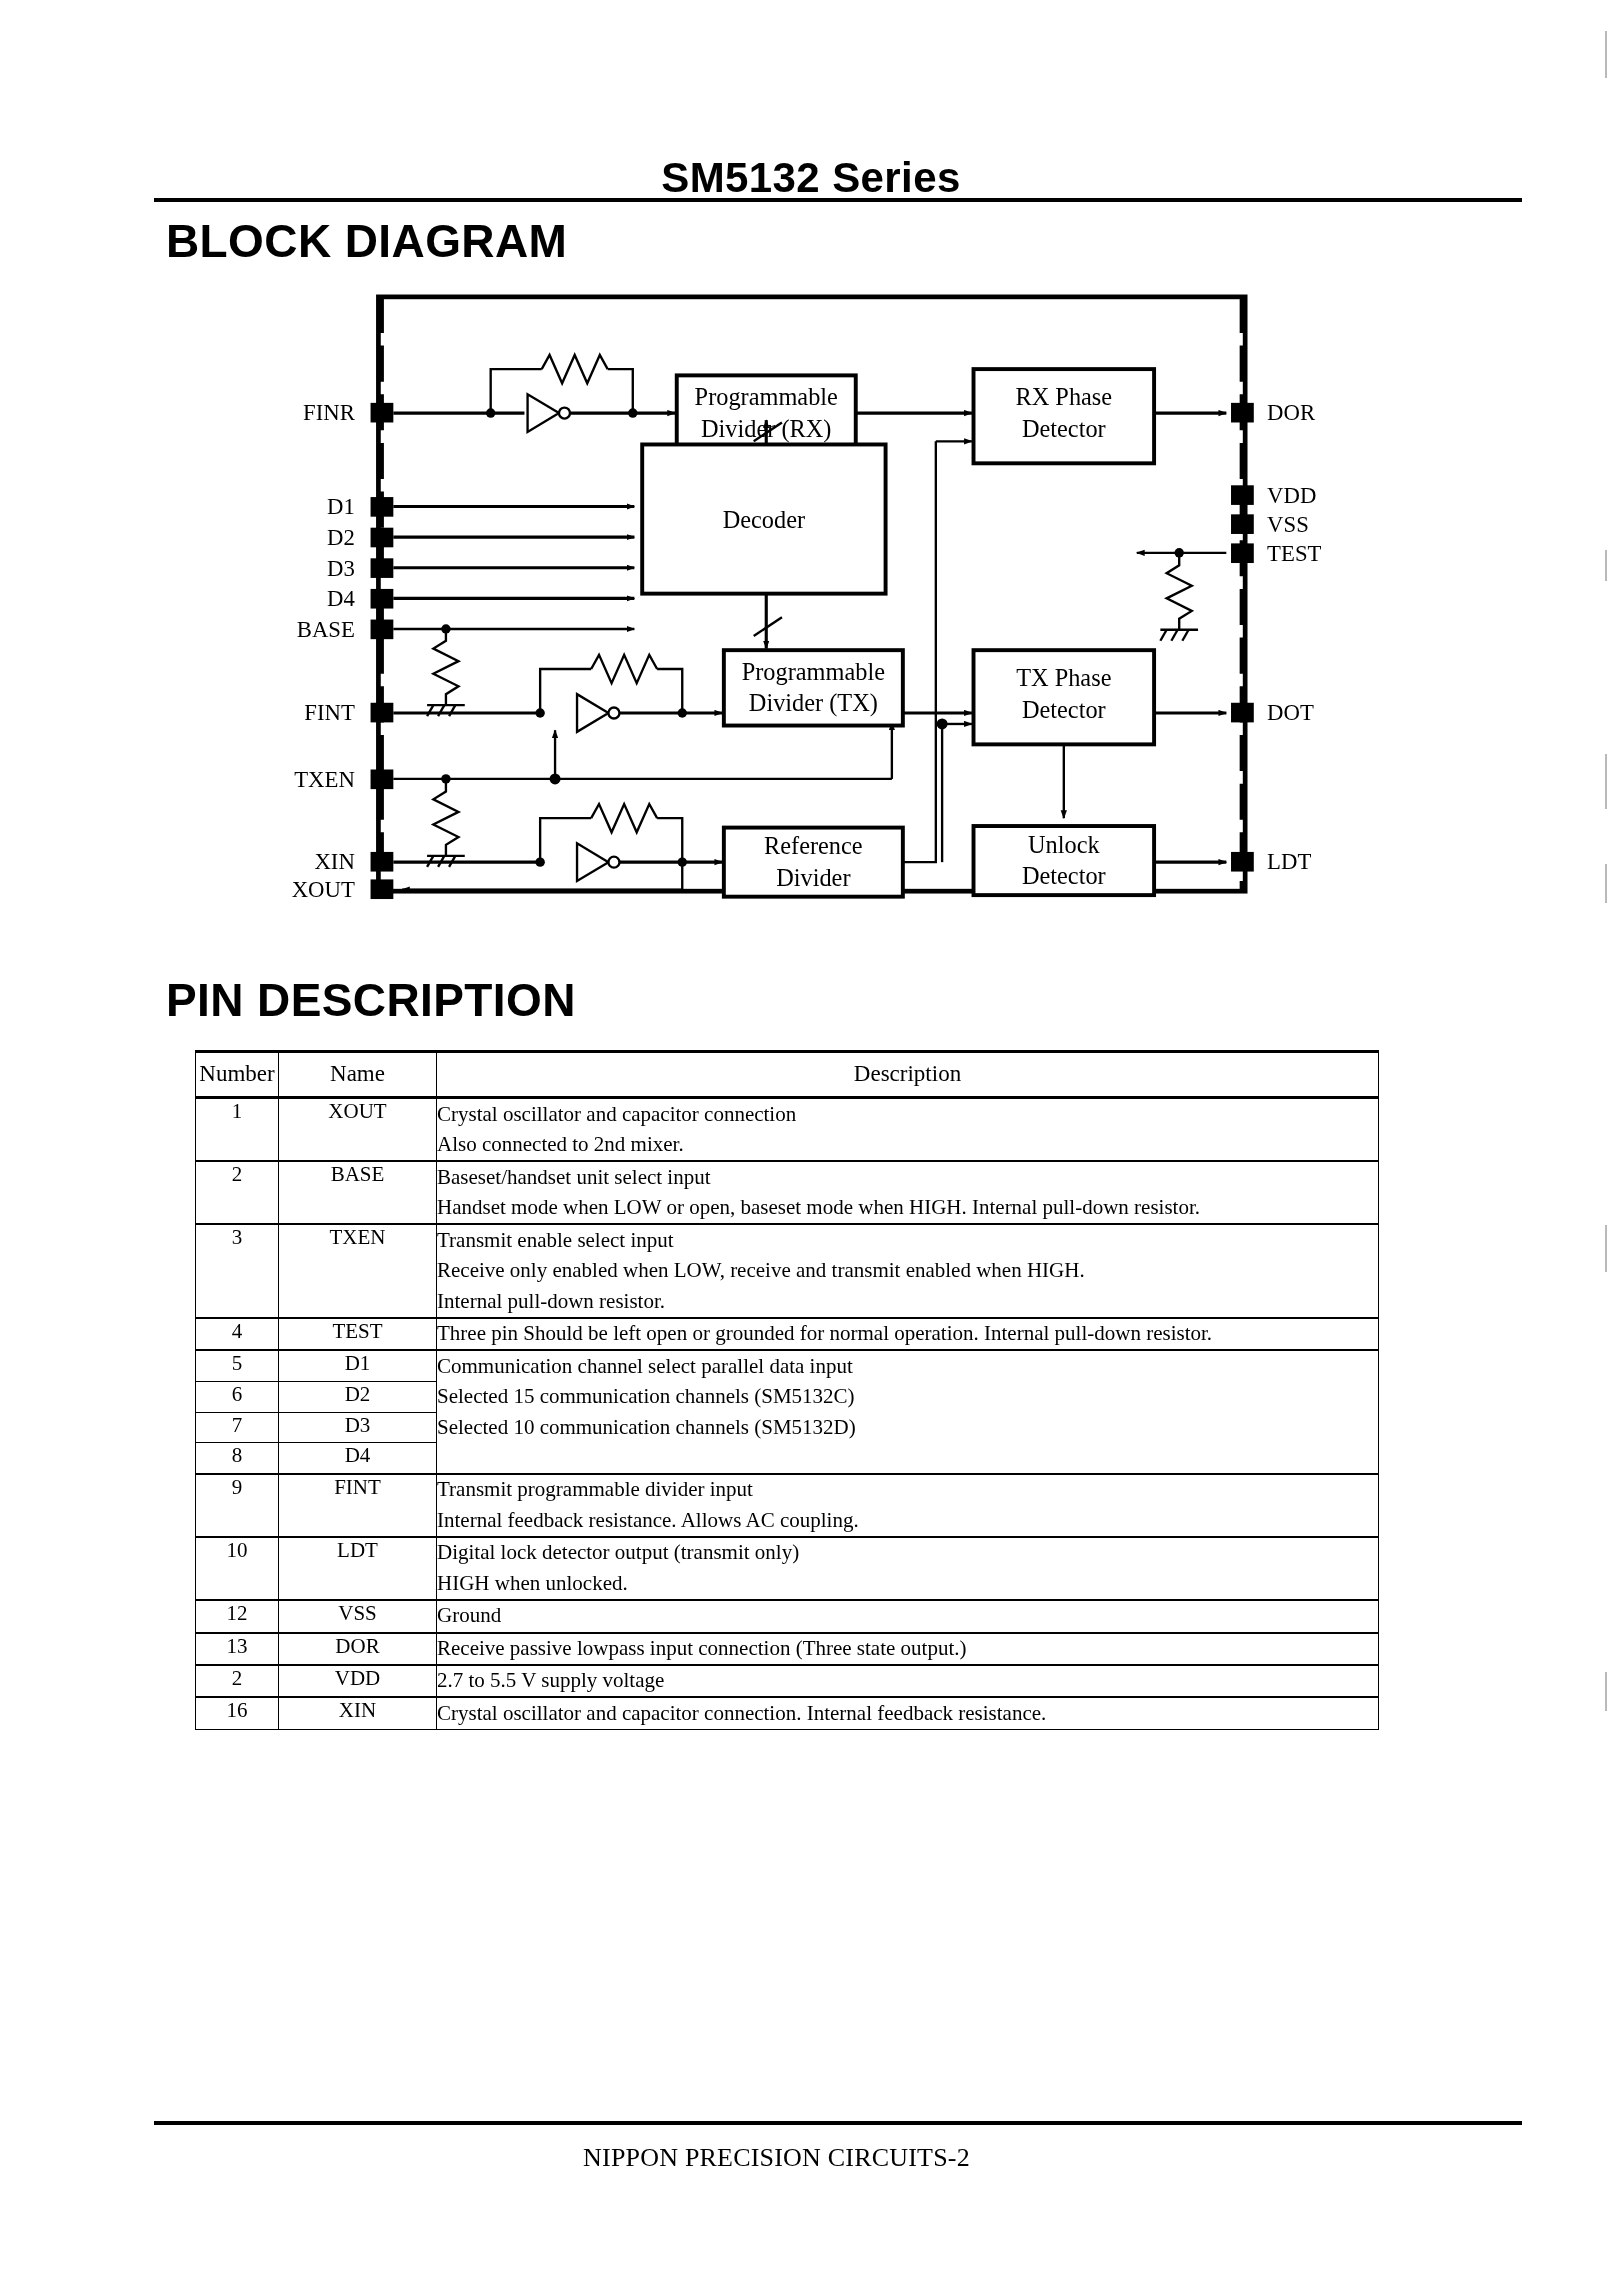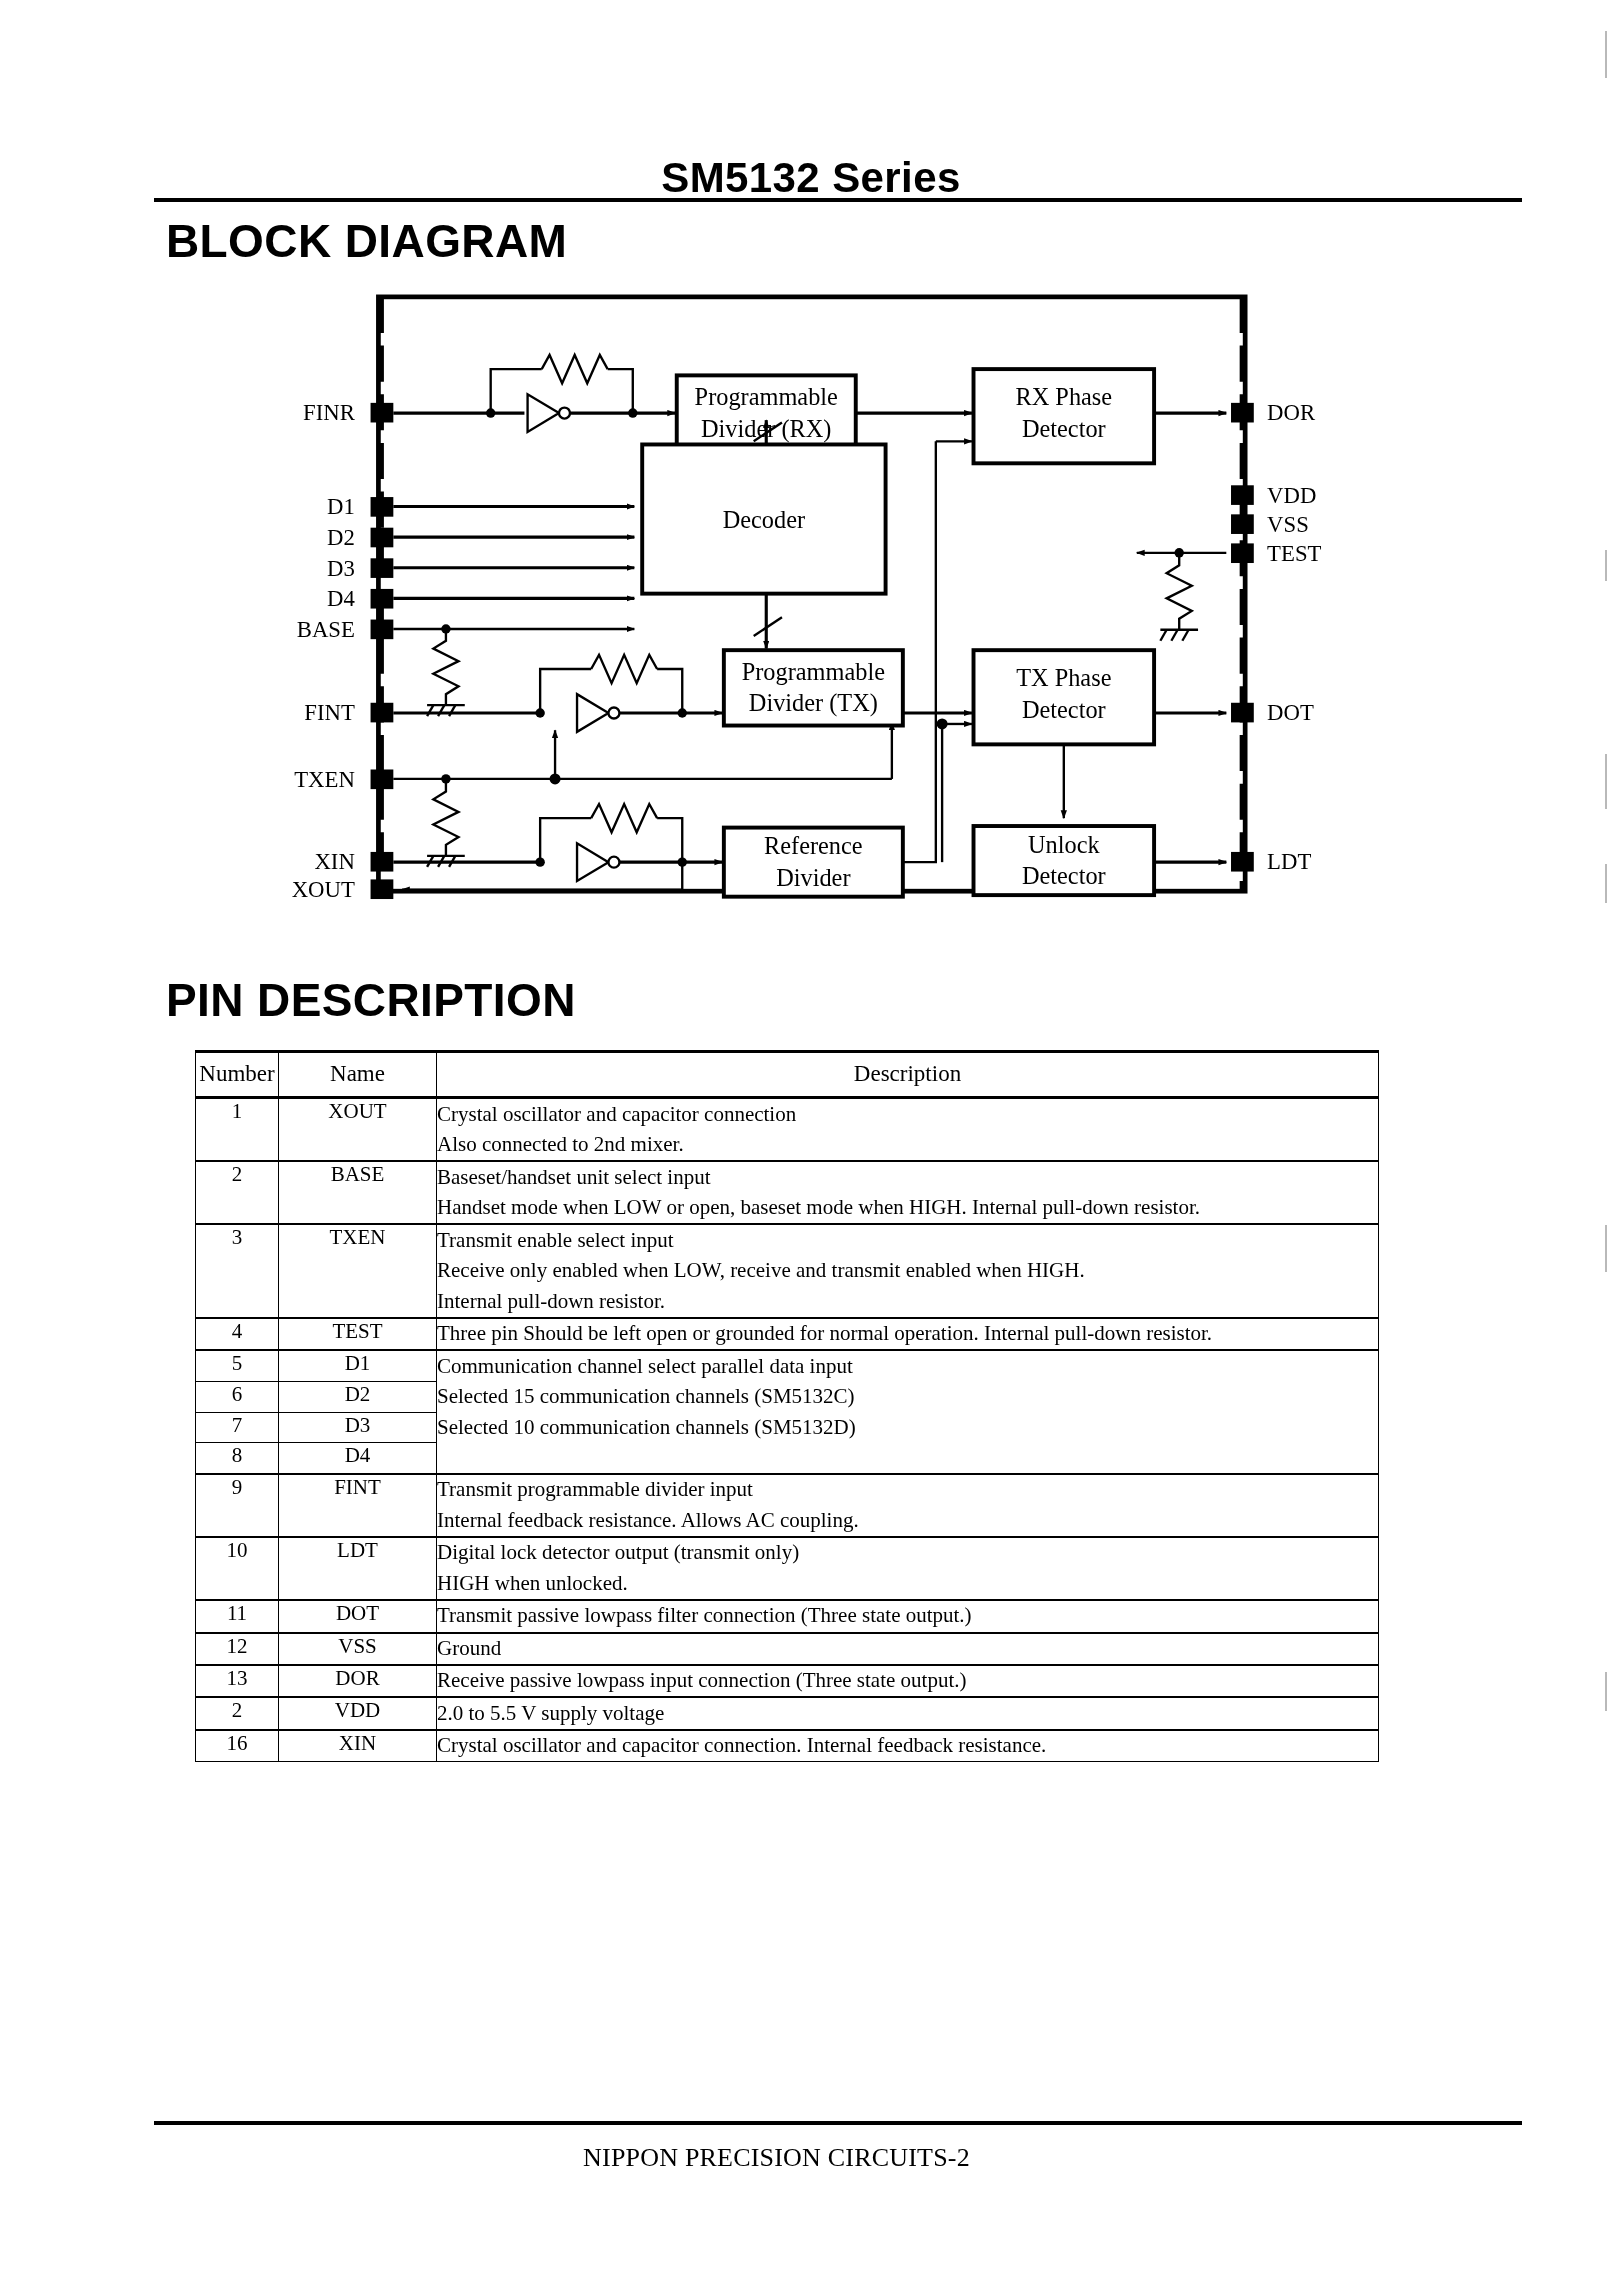--- a/index.html
+++ b/index.html
@@ -412,45 +412,38 @@
         </tr>
         <tr class="grp-top">
           <td class="c-num num-pad">10</td>
           <td class="c-name cell-pad">LDT</td>
           <td class="c-desc desc-pad">
             <span class="desc-line">Digital lock detector output (transmit only)</span>
             <span class="desc-line">HIGH when unlocked.</span>
           </td>
         </tr>
         <tr class="grp-top">
-          <td class="c-num num-pad">11</td>
-          <td class="c-name cell-pad">DOT</td>
-          <td class="c-desc desc-pad">
-            <span class="desc-line">Transmit passive lowpass filter connection (Three state output.)</span>
-          </td>
-        </tr>
-        <tr class="grp-top">
           <td class="c-num num-pad">12</td>
           <td class="c-name cell-pad">VSS</td>
           <td class="c-desc desc-pad">
             <span class="desc-line">Ground</span>
           </td>
         </tr>
         <tr class="grp-top">
           <td class="c-num num-pad">13</td>
           <td class="c-name cell-pad">DOR</td>
           <td class="c-desc desc-pad">
             <span class="desc-line">Receive passive lowpass input connection (Three state output.)</span>
           </td>
         </tr>
         <tr class="grp-top">
           <td class="c-num num-pad">2</td>
           <td class="c-name cell-pad">VDD</td>
           <td class="c-desc desc-pad">
-            <span class="desc-line">2.0 to 5.5 V supply voltage</span>
+            <span class="desc-line">2.7 to 5.5 V supply voltage</span>
           </td>
         </tr>
         <tr class="grp-top">
           <td class="c-num num-pad">16</td>
           <td class="c-name cell-pad">XIN</td>
           <td class="c-desc desc-pad">
             <span class="desc-line">Crystal oscillator and capacitor connection.  Internal feedback resistance.</span>
           </td>
         </tr>
       </tbody>

